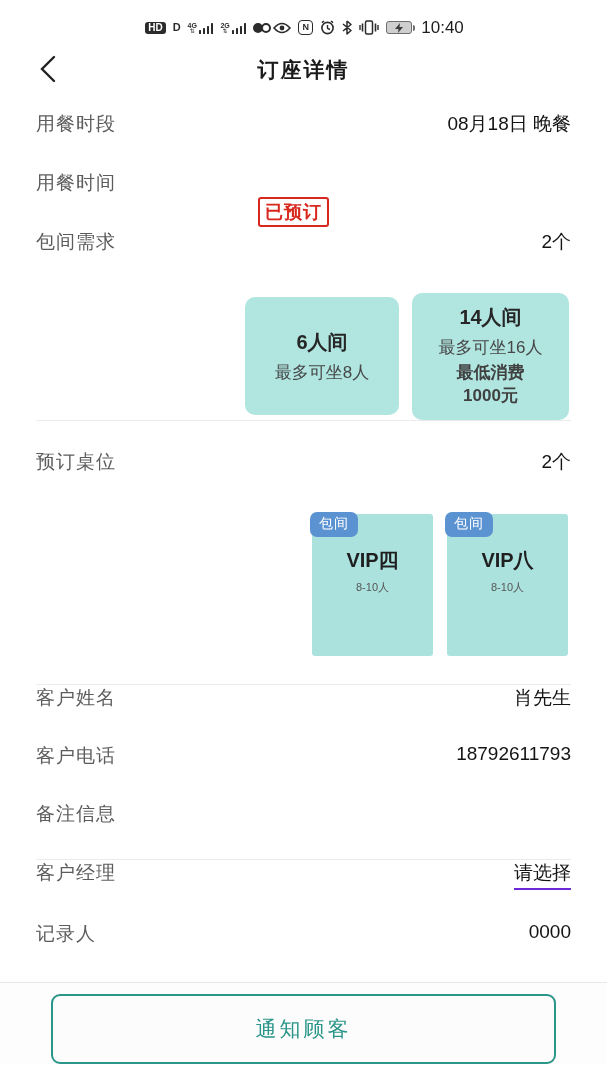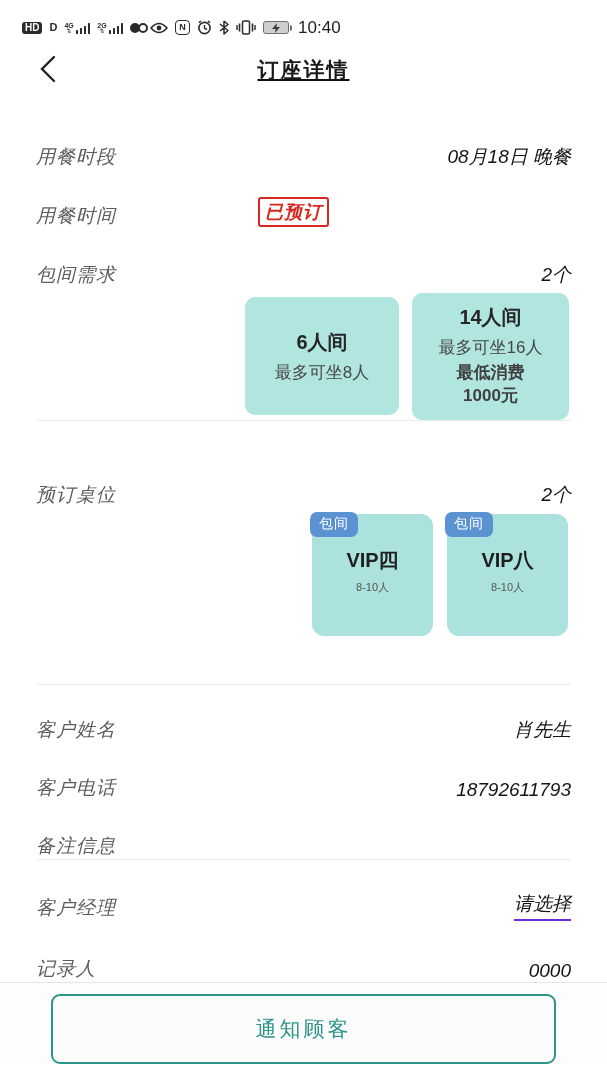--- a/index.html
+++ b/index.html
@@ -4,21 +4,21 @@
 <style>
   * { margin:0; padding:0; box-sizing:border-box; }
   html,body { background:#888; }
   body { font-family:"Liberation Sans","DejaVu Sans",sans-serif; }
   .page {
     position:relative; width:607px; height:1080px; margin:0 auto;
     background:#ffffff; color:#111; overflow:hidden;
   }
   
   .statusbar {
-    height:35px; display:flex; justify-content:flex-start; align-items:center;
+    height:35px; display:flex; justify-content:center; align-items:center;
     padding:20px 20px 0 22px; color:#2b2b2b;
   }
   .sb-left, .sb-right { display:flex; align-items:center; gap:7px; }
   .hd-badge { background:#2b2b2b; color:#fff; font-size:10px; font-weight:bold;
     border-radius:3px; padding:1px 3px; line-height:1; }
   .volte-d { font-size:11px; font-weight:bold; line-height:1; }
   .signal { display:flex; align-items:flex-end; gap:2px; }
   .signal .net { display:flex; flex-direction:column; align-items:center; line-height:1; }
   .signal .net .g { font-size:7px; font-weight:bold; }
   .signal .net .ar { font-size:6px; margin-top:-1px; }
@@ -34,28 +34,28 @@
   .nfc-box { width:15px; height:15px; border:1.8px solid #2b2b2b; border-radius:4px;
     display:flex; align-items:center; justify-content:center;
     font-size:9px; font-weight:bold; line-height:1; }
   .battery { position:relative; width:26px; height:13px; border:1.5px solid #6d6d6d;
     border-radius:3px; background:#cfcfcf; display:flex; align-items:center; justify-content:center; }
   .battery:after { content:""; position:absolute; right:-4px; top:3px; width:2.5px; height:6px;
     background:#6d6d6d; border-radius:0 2px 2px 0; }
   .sb-time { font-size:17px; color:#1d1d1d; margin-left:2px; }
   .sb-svg { display:block; }
   
-  .header { position:relative; height:70px; display:flex; align-items:center; justify-content:center;text-decoration:underline; }
+  .header { position:relative; height:70px; display:flex; align-items:center; justify-content:center; }
   .back-btn { position:absolute; left:30px; top:16px; width:36px; height:36px;
     display:flex; align-items:center; justify-content:center; cursor:pointer; }
   .title { font-size:21px; font-weight:bold; color:#1a1a1a; letter-spacing:2px; }
   
   .rows-a { margin-top:6px; }
   .field-row { position:relative; display:flex; justify-content:space-between;
-    align-items:flex-end; height:59px; padding:0 36px;font-style:italic; }
+    align-items:flex-start; height:59px; padding:0 36px; }
   .f-label { font-size:19px; color:#5c5c5c; letter-spacing:1px; }
   .f-value { font-size:19px; color:#141414; }
   .stamp { position:absolute; left:258px; top:27px; border:2px solid #d8271d; color:#d8271d;
     font-size:18px; font-weight:bold; padding:1px 5px; border-radius:3px; letter-spacing:1px;
     background:#fff; }
   .underlined { border-bottom:2px solid #6d28d9; padding-bottom:2px; }
   .divider { border:none; border-top:1px solid #ebebeb; margin:0 0 0 36px; width:535px; }
   .divider.full { margin:0; width:607px; border-top-color:#e7e7e7; }
   
   .room-cards { display:flex; justify-content:flex-end; align-items:center; gap:13px;
@@ -63,22 +63,22 @@
   .room-card { background:#b0e5e0; border-radius:10px; display:flex; flex-direction:column;
     align-items:center; justify-content:center; text-align:center; }
   .room-card.small { width:154px; height:118px; }
   .room-card.big { width:157px; height:127px; }
   .rc-title { font-size:20px; font-weight:bold; color:#262626; }
   .rc-cap { font-size:17px; color:#474747; margin-top:5px; }
   .rc-min { font-size:17px; color:#404040; font-weight:bold; line-height:1.35; margin-top:3px; }
   
   .gap-28 { height:28px; }
   .table-cards { display:flex; justify-content:flex-end; gap:14px; padding:6px 39px 0 0; height:128px; }
-  .table-card { position:relative; width:121px; height:122px; background:#abe2de;
-    border-radius:12px; text-align:center; }
+  .table-card { position:relative; width:121px; height:142px; background:#abe2de;
+    border-radius:3px; text-align:center; }
   .tc-badge { position:absolute; top:-2px; left:-2px; background:#5b92d1; color:#ffffff;
     font-size:14px; padding:3px 9px 4px; border-radius:7px; letter-spacing:1px; }
   .tc-name { font-size:20px; font-weight:bold; color:#1f1f1f; margin-top:33px; }
   .tc-cap { font-size:11px; color:#565656; margin-top:6px; }
   .gap-48 { height:48px; }
   .rows-b .field-row { height:58px; }
   .rows-c .field-row { height:61px; }
   
   .footer { background:#fdfdfd; padding:11px 51px 0; }
   .notify-btn { width:100%; height:70px; background:#fcfcfc; border:2px solid #2a9589;

